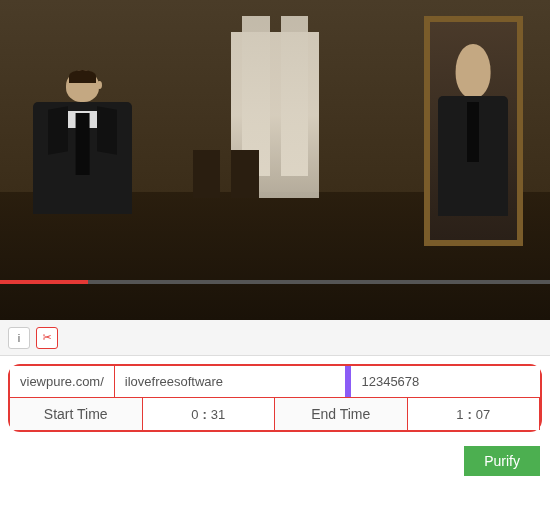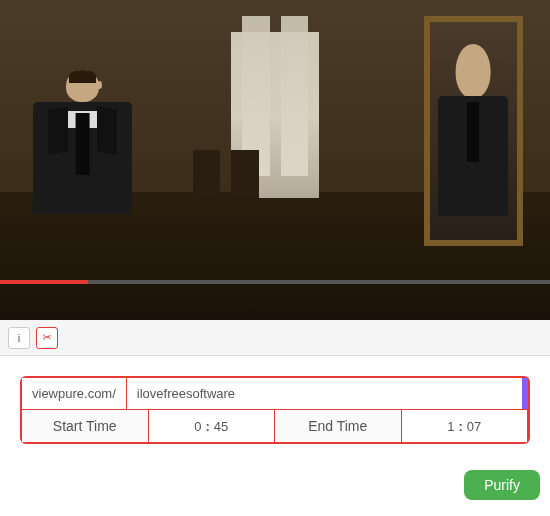--- a/index.html
+++ b/index.html
@@ -210,22 +210,22 @@
       align-items: center;
       justify-content: center;
       font-size: 11px;
       color: #e53935;
       cursor: pointer;
     }
 
     
     .url-section {
       border: 2px solid #e53935;
-      margin: 20px;
-      border-radius: 6px;
+      margin: 8px;
+      border-radius: 12px;
     }
 
     .url-row {
       display: flex;
       border-bottom: 1px solid #e53935;
     }
 
     .url-prefix {
       padding: 8px 10px;
       color: #555;
@@ -298,21 +298,21 @@
       display: flex;
       justify-content: flex-end;
       padding: 6px 10px;
     }
 
     .purify-btn {
       background: #4caf50;
       color: white;
       border: none;
       padding: 7px 20px;
-      border-radius: 8px;
+      border-radius: 0;
       font-size: 14px;
       cursor: pointer;
       font-weight: 500;
     }
 
     
     .progress-row {
       position: absolute;
       bottom: 36px;
       left: 0;
@@ -392,28 +392,29 @@
   <div class="below-video">
     <div class="info-btn">i</div>
     <div class="scissors-btn">✂</div>
   </div>
 
   <div class="url-section">
 
     <div class="url-row">
       <div class="url-prefix">viewpure.com/</div>
       <div class="url-video-id">ilovefreesoftware</div>
+      <div class="url-code">12345678</div>
     </div>
 
     <div class="time-row">
       <div class="time-label">Start Time</div>
       <div class="time-value">
         <span>0</span>
         <span class="time-separator">:</span>
-        <span>45</span>
+        <span>31</span>
       </div>
       <div class="time-label">End Time</div>
       <div class="time-value">
         <span>1</span>
         <span class="time-separator">:</span>
         <span>07</span>
       </div>
     </div>
   </div>
 

